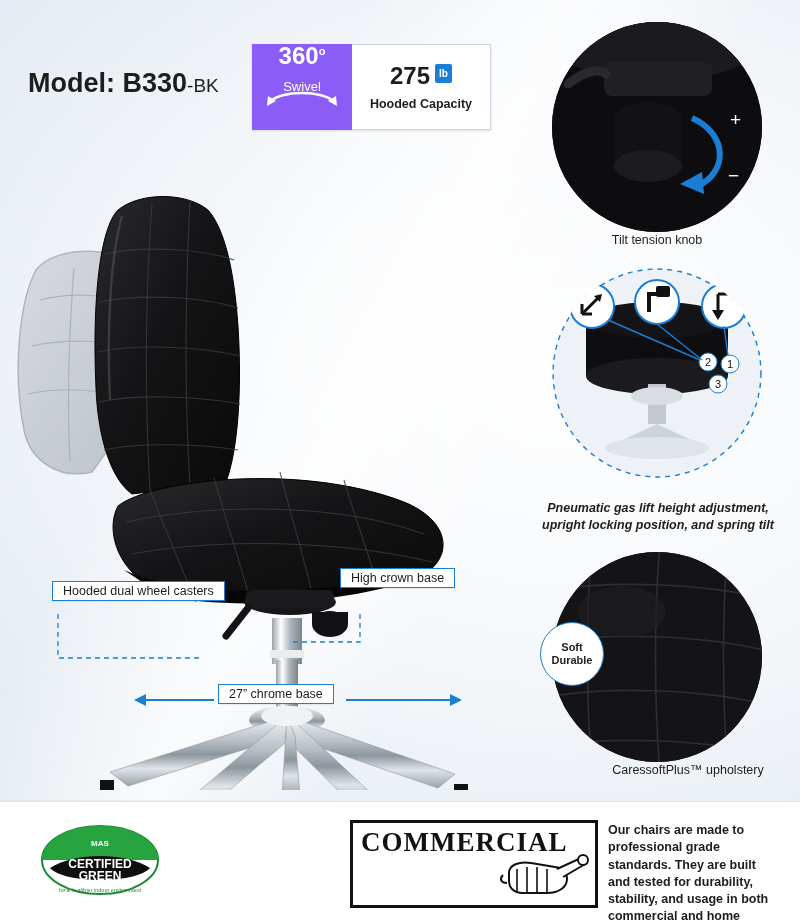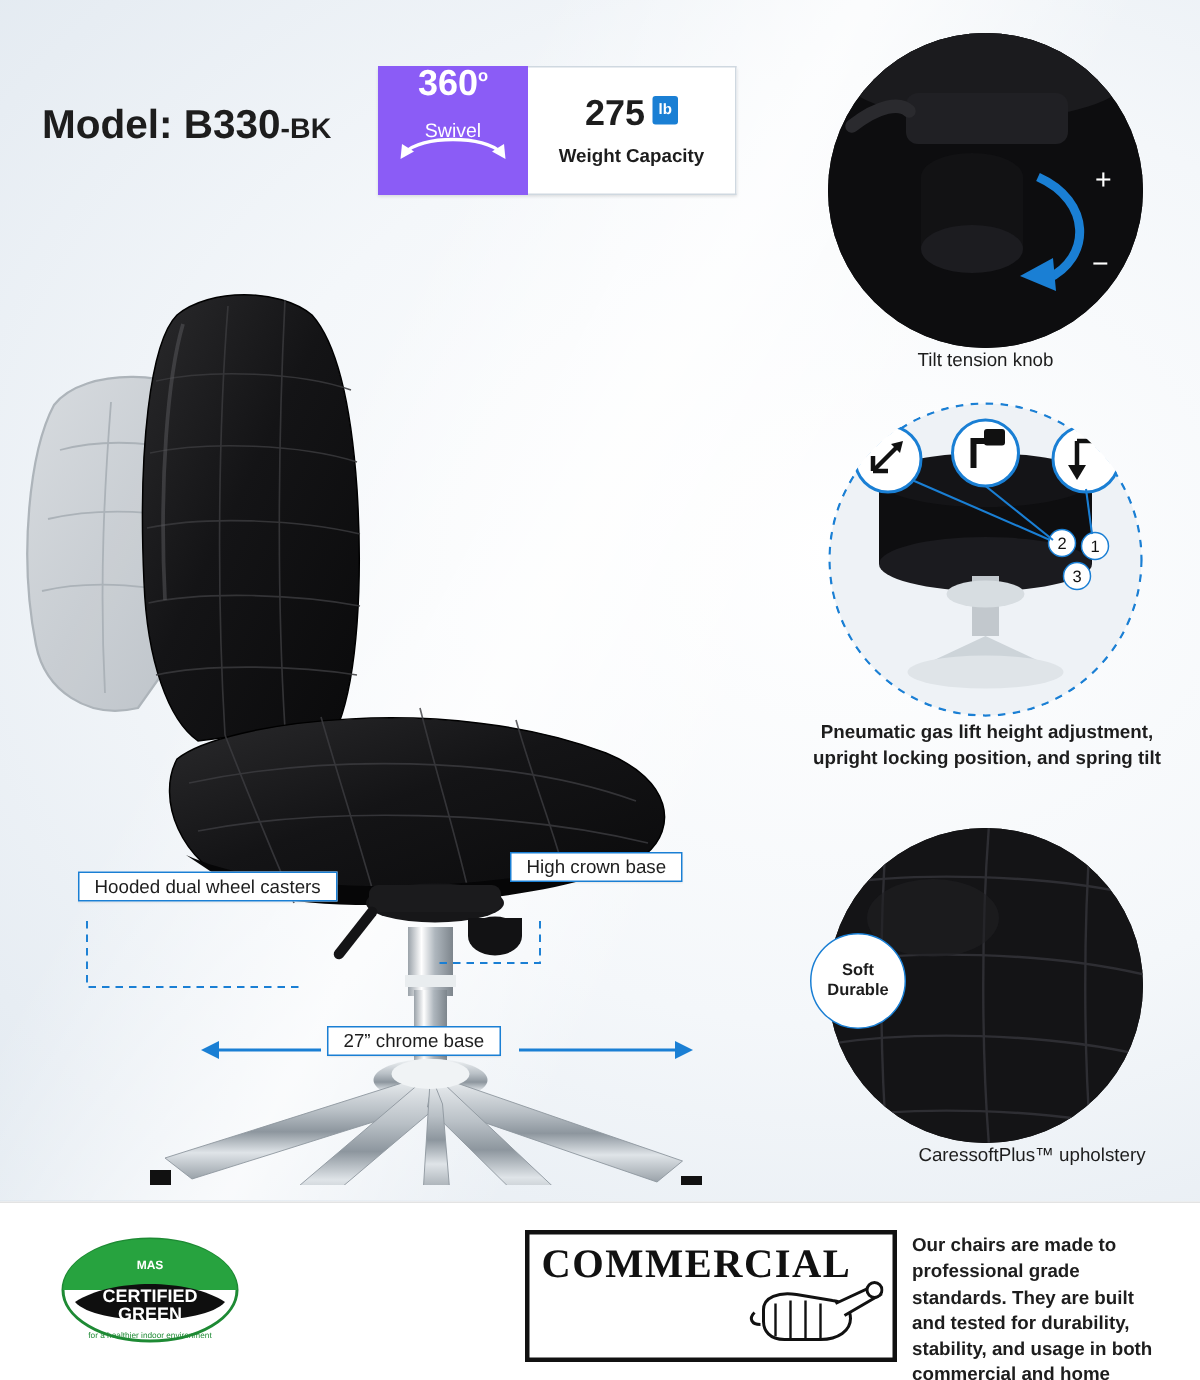--- a/index.html
+++ b/index.html
@@ -21,21 +21,21 @@
     pointer-events:none;
   }
 
   
   .model-title{
     position:absolute;left:28px;top:68px;
     font-size:27px;color:#1d1d1d;white-space:nowrap;
   }
   .model-title b{font-weight:bold;}
   .model-title .code{font-weight:bold;}
-  .model-title .suffix{font-size:19px;font-weight:bold;margin-top:14px;}
+  .model-title .suffix{font-size:19px;font-weight:normal;margin-top:14px;}
 
   .badge-bar{
     position:absolute;left:252px;top:44px;
     display:flex;align-items:stretch;
     height:86px;
     box-shadow:0 1px 2px rgba(0,0,0,.12);
   }
   .badge-blue{
     background:#8b5cf6;color:#fff;
     width:100px;display:flex;flex-direction:column;
@@ -141,21 +141,21 @@
       <path d="M4,14 C14,2 58,2 68,14" fill="none" stroke="#ffffff" stroke-width="2.4"></path>
       <polygon points="2,8 10,13 1,18" fill="#ffffff"></polygon>
       <polygon points="70,8 62,13 71,18" fill="#ffffff"></polygon>
     </svg>
   </div>
   <div class="badge-white">
     <div class="num">
       <span>275</span>
       <span class="lb-tag">lb</span>
     </div>
-    <div class="lbl">Weight Capacity</div>
+    <div class="lbl">Hooded Capacity</div>
   </div>
 </div>
 
 <div class="chair-wrap">
   <svg width="520" height="640" viewBox="0 0 520 640">
     <defs>
       <linearGradient id="chromeG" x1="0" y1="0" x2="0" y2="1">
         <stop offset="0%" stop-color="#f2f5f7"></stop>
         <stop offset="35%" stop-color="#b9c0c6"></stop>
         <stop offset="55%" stop-color="#8d969e"></stop>
@@ -333,21 +333,21 @@
       <circle cx="166" cy="116" r="9" fill="#fff" stroke="#1a7fd4"></circle>
       <text x="163" y="120">3</text>
     </g>
     <g stroke="#1a7fd4" stroke-width="1.4" fill="none">
       <path d="M56,52 L148,92"></path>
       <path d="M105,56 L150,92"></path>
       <path d="M172,58 L176,88"></path>
     </g>
   </svg>
 </div>
-<div class="circ-caption bold" style="left:530px;top:480px;width:256px;">Pneumatic gas lift height adjustment, upright locking position, and spring tilt</div>
+<div class="circ-caption bold" style="left:530px;top:500px;width:256px;font-style:italic;">Pneumatic gas lift height adjustment, upright locking position, and spring tilt</div>
 
 <div class="circle-photo" style="left:552px;top:552px;width:210px;height:210px;">
   <svg width="210" height="210" viewBox="0 0 210 210">
     <rect width="210" height="210" fill="#141416"></rect>
     <g stroke="#2e2e33" stroke-width="1.6" fill="none">
       <path d="M-10,40 C50,28 150,30 220,48"></path>
       <path d="M-10,92 C50,80 150,82 220,100"></path>
       <path d="M-10,146 C50,134 150,136 220,154"></path>
       <path d="M-10,196 C50,184 150,186 220,204"></path>
       <path d="M40,-10 C34,60 34,150 40,220"></path>

